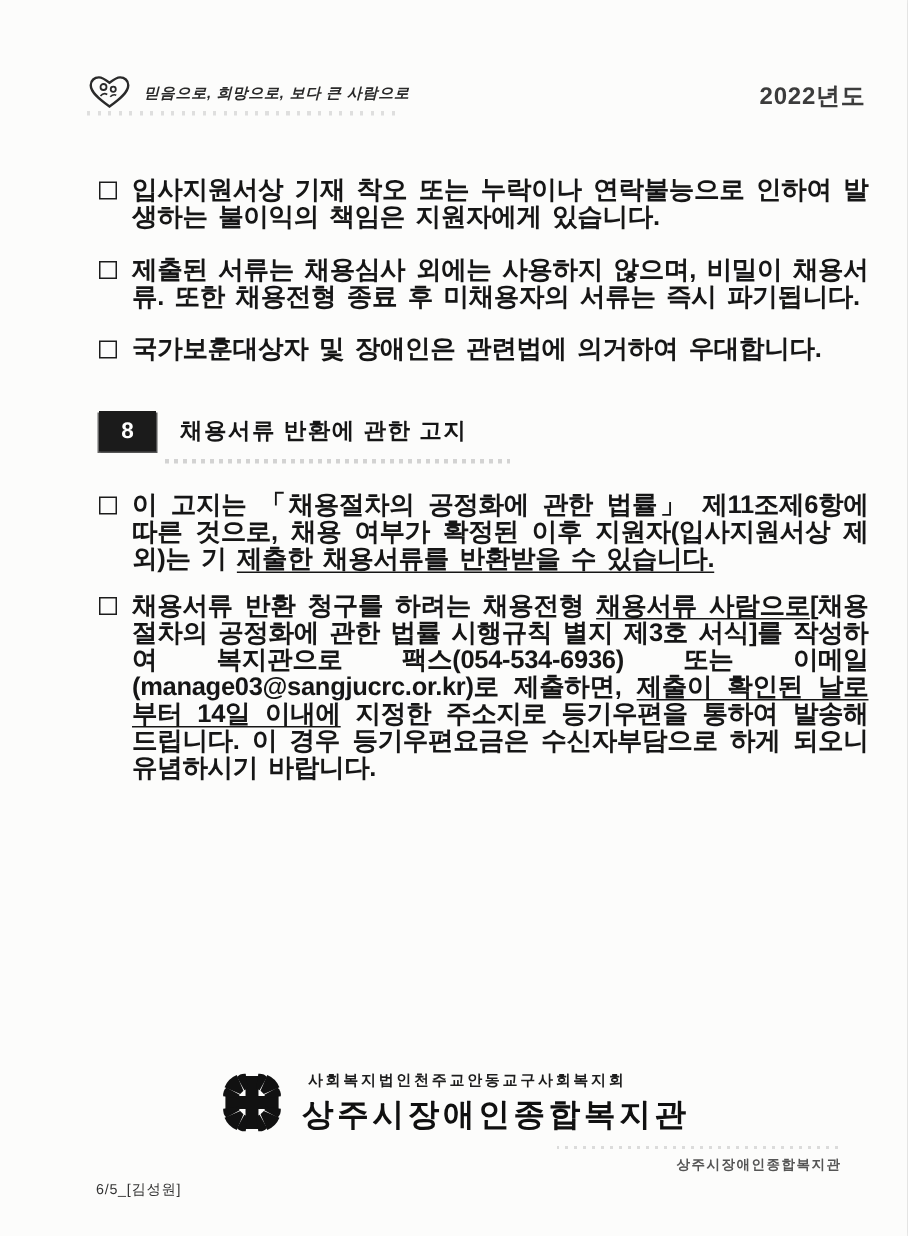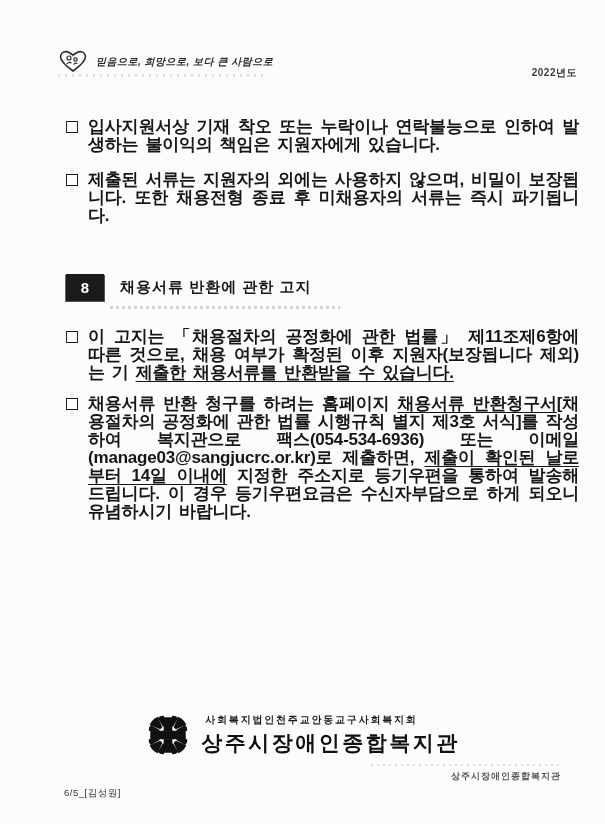--- a/index.html
+++ b/index.html
@@ -12,21 +12,21 @@
     overflow:hidden;
     margin:0 auto;
     box-shadow:0 0 4px rgba(0,0,0,.25);
   }
 
   
   .header{position:absolute;top:50px;left:58px;display:flex;align-items:center;gap:8px;}
   .slogan{font-size:10px;font-weight:700;font-style:italic;color:#2a2a2a;letter-spacing:.5px;}
   .header-noise{position:absolute;top:74px;left:58px;width:210px;height:3px;
     background:repeating-linear-gradient(90deg,#bbb 0 2px,transparent 2px 7px);opacity:.45;}
-  .year{position:absolute;top:66px;right:28px;font-size:10px;font-weight:700;color:#3c3c3c;letter-spacing:.5px;}
+  .year{position:absolute;top:54px;right:28px;font-size:16px;font-weight:700;color:#3c3c3c;letter-spacing:.5px;}
 
   
   .list{position:absolute;left:66px;right:26px;}
   .list-top{top:118px;}
   .list-bottom{top:328px;}
   .notice{display:flex;margin-bottom:17px;}
   .list-bottom .notice{margin-bottom:13px;}
   .cb{flex:0 0 auto;width:10px;height:10px;border:1.6px solid #1c1c1c;margin:3px 10px 0 0;background:transparent;}
   .ntext{font-size:17px;font-weight:700;line-height:18px;text-align:justify;letter-spacing:-0.2px;word-spacing:2.5px;}
   .ntext .u{text-decoration:underline;text-decoration-thickness:1.4px;text-underline-offset:3px;}
@@ -74,38 +74,42 @@
   <div class="header-noise"></div>
   <div class="year">2022년도</div>
 
   <div class="list list-top">
     <div class="notice">
       <span class="cb"></span>
       <div class="ntext"><span>입사지원서상 기재 착오 또는 누락이나 연락불능으로 인하여 발생하는 불이익의 책임은 지원자에게 있습니다.</span></div>
     </div>
     <div class="notice">
       <span class="cb"></span>
-      <div class="ntext"><span>제출된 서류는 지원자의 외에는 사용하지 않으며, 비밀이 보장됩니다. 또한 채용전형 종료 후 미채용자의 서류는 즉시 파기됩니다.</span></div>
+      <div class="ntext"><span>제출된 서류는 채용심사 외에는 사용하지 않으며, 비밀이 채용서류. 또한 채용전형 종료 후 미채용자의 서류는 즉시 파기됩니다.</span></div>
+    </div>
+    <div class="notice">
+      <span class="cb"></span>
+      <div class="ntext"><span>국가보훈대상자 및 장애인은 관련법에 의거하여 우대합니다.</span></div>
     </div>
   </div>
 
   <div class="section-head">
     <span class="section-num">8</span>
     <span class="section-title">채용서류 반환에 관한 고지</span>
   </div>
   <div class="section-noise"></div>
 
   <div class="list list-bottom">
     <div class="notice">
       <span class="cb"></span>
-      <div class="ntext"><span>이 고지는 「채용절차의 공정화에 관한 법률」 제11조제6항에 따른 것으로, 채용 여부가 확정된 이후 지원자(보장됩니다 제외)는 기 </span><span class="u">제출한 채용서류를 반환받을 수 있습니다.</span></div>
+      <div class="ntext"><span>이 고지는 「채용절차의 공정화에 관한 법률」 제11조제6항에 따른 것으로, 채용 여부가 확정된 이후 지원자(입사지원서상 제외)는 기 </span><span class="u">제출한 채용서류를 반환받을 수 있습니다.</span></div>
     </div>
     <div class="notice">
       <span class="cb"></span>
-      <div class="ntext"><span>채용서류 반환 청구를 하려는 홈페이지 </span><span class="u">채용서류 반환청구서</span><span>[채용절차의 공정화에 관한 법률 시행규칙 별지 제3호 서식]를 작성하여 복지관으로 팩스(054-534-6936) 또는 이메일(manage03@sangjucrc.or.kr)로 제출하면, </span><span class="u">제출이 확인된 날로부터 14일 이내에</span><span> 지정한 주소지로 등기우편을 통하여 발송해 드립니다. 이 경우 등기우편요금은 수신자부담으로 하게 되오니 유념하시기 바랍니다.</span></div>
+      <div class="ntext"><span>채용서류 반환 청구를 하려는 채용전형 </span><span class="u">채용서류 사람으로</span><span>[채용절차의 공정화에 관한 법률 시행규칙 별지 제3호 서식]를 작성하여 복지관으로 팩스(054-534-6936) 또는 이메일(manage03@sangjucrc.or.kr)로 제출하면, </span><span class="u">제출이 확인된 날로부터 14일 이내에</span><span> 지정한 주소지로 등기우편을 통하여 발송해 드립니다. 이 경우 등기우편요금은 수신자부담으로 하게 되오니 유념하시기 바랍니다.</span></div>
     </div>
   </div>
 
   <div class="footer-org">
     <span>
       <svg width="46" height="46" viewBox="0 0 48 48">
         <g fill="#111">
           <path d="M19.5 5.5 h9 v14 h14 v9 h-14 v14 h-9 v-14 h-14 v-9 h14 z"></path>
           <g transform="translate(24,24)">
             <g transform="rotate(45)">

